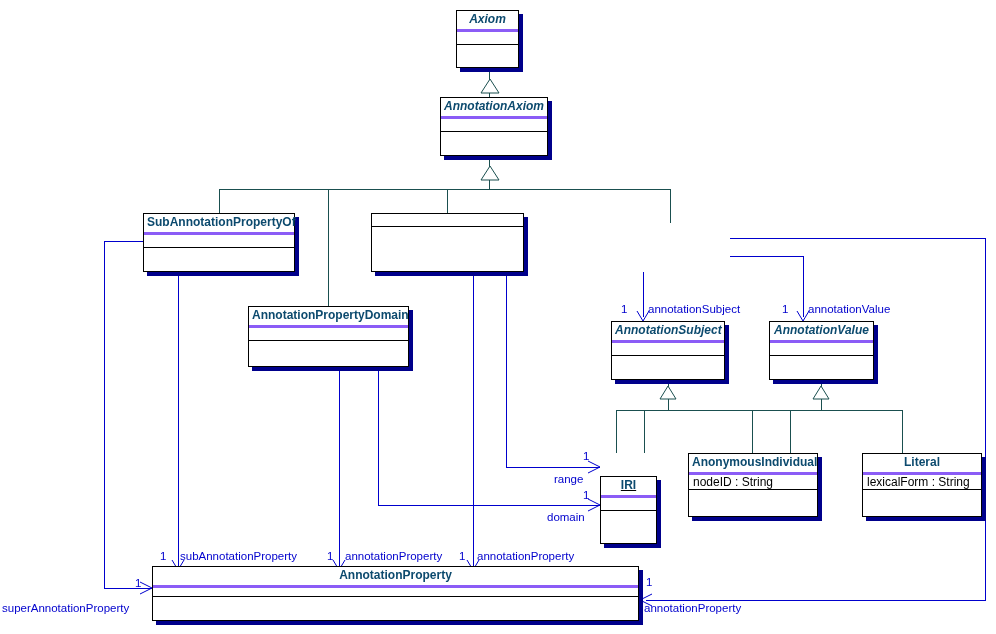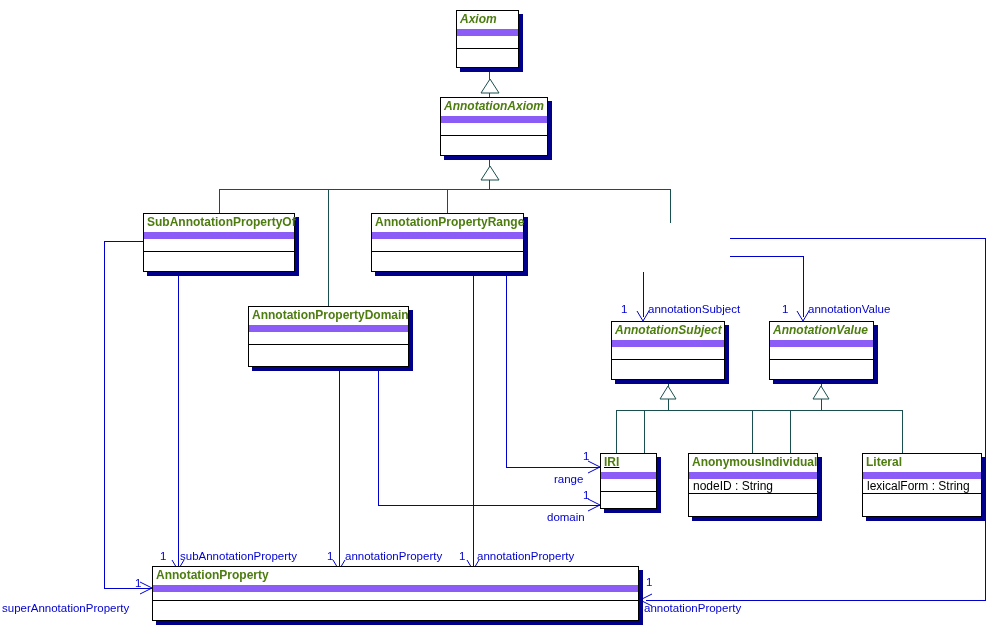--- a/index.html
+++ b/index.html
@@ -10,27 +10,27 @@
   
   .uml-class{
     position:absolute;
     background:#ffffff;
     border:1px solid #000000;
     box-sizing:border-box;
     box-shadow:4px 4px 0 0 #00008b;
     z-index:5;
   }
   .uml-name{
-    text-align:left;
+    text-align:center;
     font-size:12px;
     font-weight:bold;
-    color:#4d7c0f;
+    color:#0c4a6e;
     line-height:1.05;
     padding:2px 3px 3px 3px;
-    border-bottom:7px solid #8b5cf6;
+    border-bottom:3px solid #8b5cf6;
     white-space:nowrap;
     box-sizing:border-box;
   }
   .uml-class.abstract .uml-name{font-style:italic;}
   .uml-attrs{
     border-bottom:1px solid #000000;
     box-sizing:border-box;
     min-height:13px;
     padding:0 4px;
     font-size:12px;
@@ -177,21 +177,20 @@
     <div class="uml-ops"></div>
   </div>
 
   <div class="uml-class" style="left:143px;top:213px;width:152px;height:59px;">
     <div class="uml-name">SubAnnotationPropertyOf</div>
     <div class="uml-attrs"></div>
     <div class="uml-ops"></div>
   </div>
 
   <div class="uml-class" style="left:371px;top:213px;width:153px;height:59px;">
-    <div class="uml-name">AnnotationPropertyRange</div>
     <div class="uml-attrs"></div>
     <div class="uml-ops"></div>
   </div>
 
 
   <div class="uml-class" style="left:248px;top:306px;width:161px;height:61px;">
     <div class="uml-name">AnnotationPropertyDomain</div>
     <div class="uml-attrs"></div>
     <div class="uml-ops"></div>
   </div>
@@ -201,21 +200,21 @@
     <div class="uml-attrs"></div>
     <div class="uml-ops"></div>
   </div>
 
   <div class="uml-class abstract" style="left:769px;top:321px;width:105px;height:59px;">
     <div class="uml-name">AnnotationValue</div>
     <div class="uml-attrs"></div>
     <div class="uml-ops"></div>
   </div>
 
-  <div class="uml-class" style="left:600px;top:453px;width:57px;height:56px;text-decoration:underline;">
+  <div class="uml-class" style="left:600px;top:476px;width:57px;height:68px;text-decoration:underline;">
     <div class="uml-name">IRI</div>
     <div class="uml-attrs"></div>
     <div class="uml-ops"></div>
   </div>
 
   <div class="uml-class" style="left:688px;top:453px;width:130px;height:64px;">
     <div class="uml-name">AnonymousIndividual</div>
     <div class="uml-attrs">nodeID : String</div>
     <div class="uml-ops"></div>
   </div>

